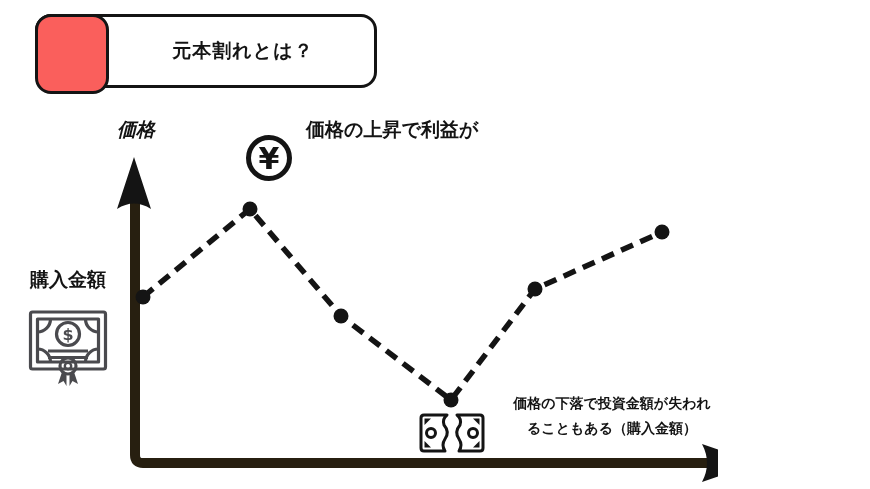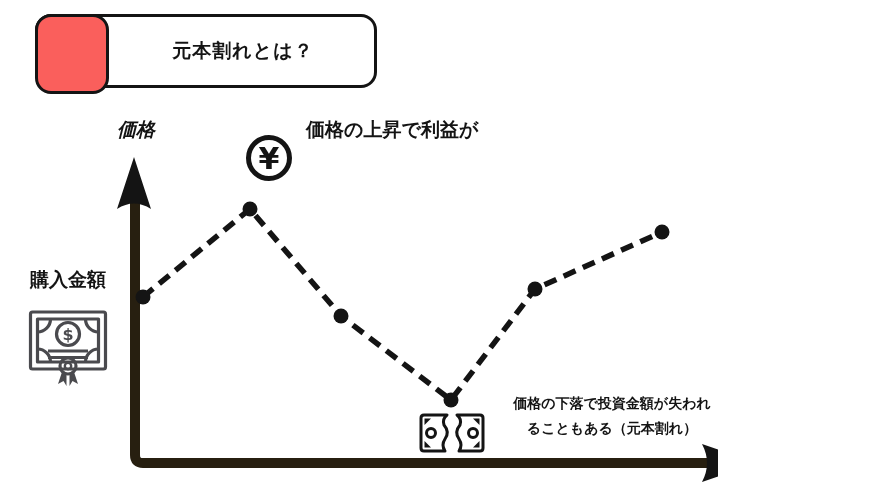--- a/index.html
+++ b/index.html
@@ -102,16 +102,16 @@
       <circle cx="55" cy="21" r="4.5"></circle>
     </g>
     <path d="M6.5,6.5 l6.5,0 l-6.5,6.5 Z" fill="#141414"></path>
     <path d="M6.5,35.5 l6.5,0 l-6.5,-6.5 Z" fill="#141414"></path>
     <path d="M61.5,6.5 l-6.5,0 l6.5,6.5 Z" fill="#141414"></path>
     <path d="M61.5,35.5 l-6.5,0 l6.5,-6.5 Z" fill="#141414"></path>
   </svg>
 
   <div class="loss-text">
     <div>価格の下落で投資金額が失われ</div>
-    <div>ることもある（元本割れ）</div>
+    <div>ることもある（購入金額）</div>
   </div>
 
 </div>
 
 </body></html>

